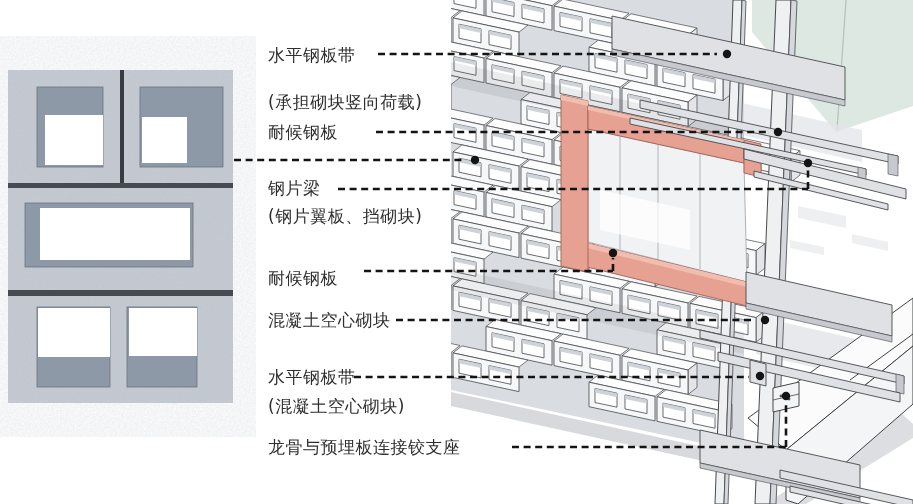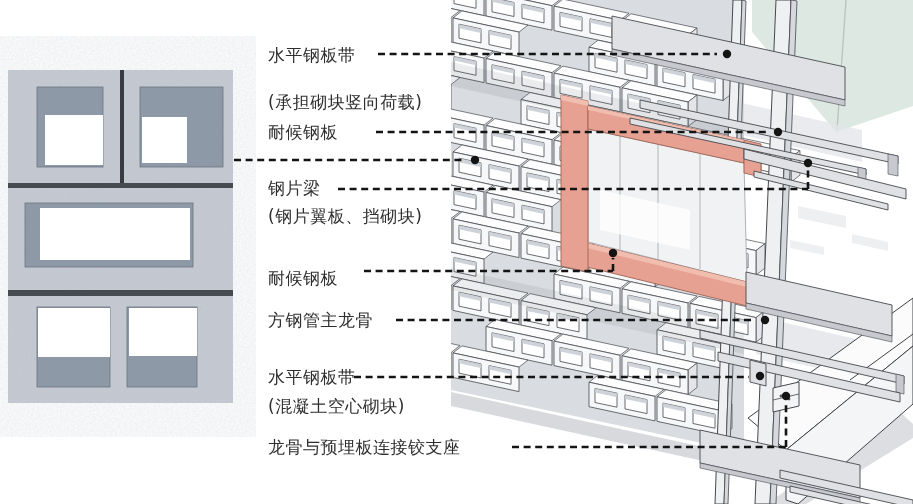--- a/index.html
+++ b/index.html
@@ -462,19 +462,19 @@
     </g>
   </svg>
 
   <div>
     <div class="lbl" style="top:45px">水平钢板带</div>
     <div class="lbl" style="top:92px">(承担砌块竖向荷载)</div>
     <div class="lbl" style="top:122px">耐候钢板</div>
     <div class="lbl" style="top:178px">钢片梁</div>
     <div class="lbl" style="top:206px">(钢片翼板、挡砌块)</div>
     <div class="lbl" style="top:268px">耐候钢板</div>
-    <div class="lbl" style="top:310px">方钢管主龙骨</div>
+    <div class="lbl" style="top:310px">混凝土空心砌块</div>
     <div class="lbl" style="top:367px">水平钢板带</div>
     <div class="lbl" style="top:396px">(混凝土空心砌块)</div>
     <div class="lbl" style="top:437px">龙骨与预埋板连接铰支座</div>
   </div>
 
 </div>
 
 </body></html>

